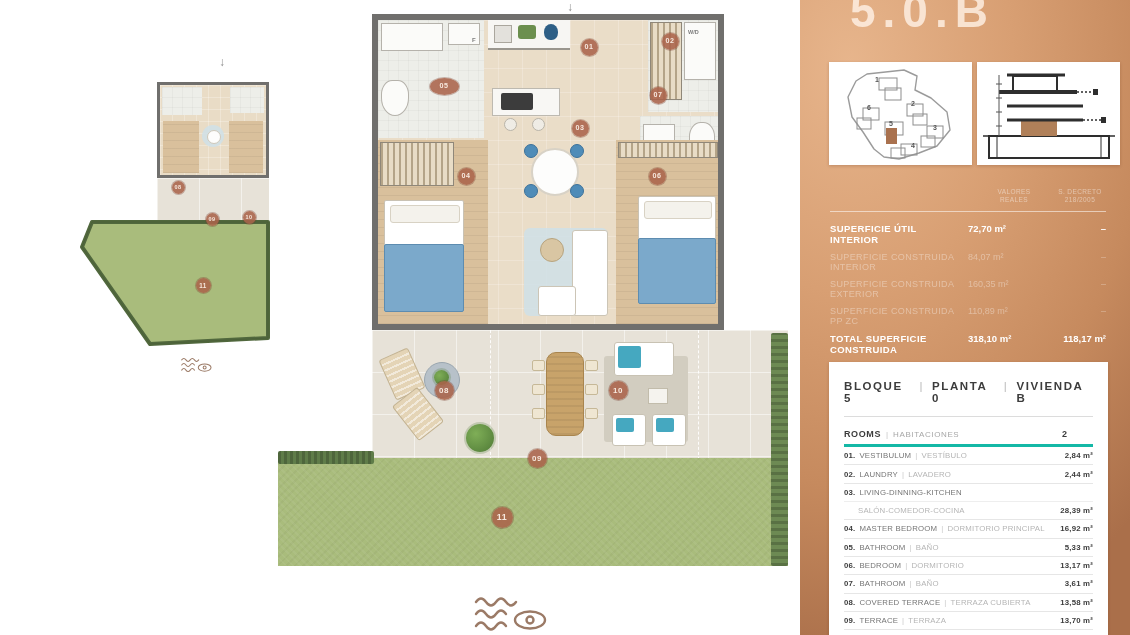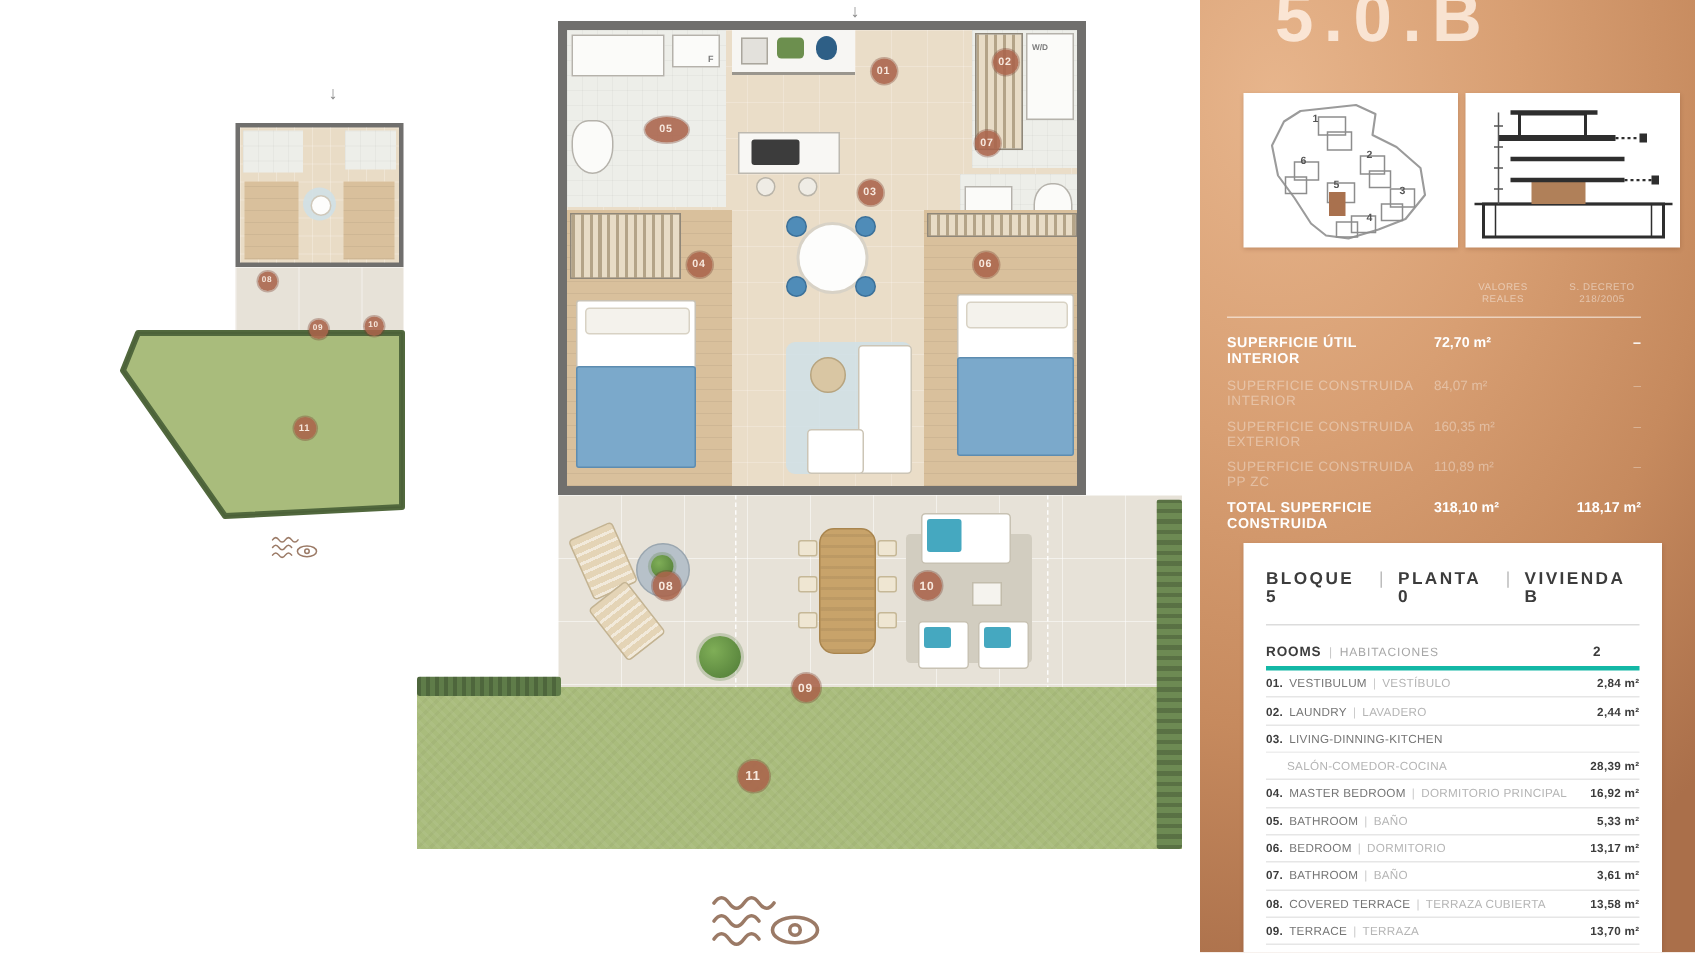--- a/index.html
+++ b/index.html
@@ -65,21 +65,21 @@
   
   .panel{position:absolute;left:800px;top:0;width:330px;height:635px;
     background:radial-gradient(130% 95% at 15% 10%,#e7b58c 0%,#d89f73 38%,#c68a5e 70%,#aa6f4a 100%);}
   .panel-title{position:absolute;left:50px;top:-16px;font-size:46px;font-weight:600;
     letter-spacing:7px;color:rgba(255,243,231,.8);}
   .card{position:absolute;top:62px;height:103px;background:#ffffff;box-shadow:0 1px 3px rgba(90,45,20,.25);}
   .card.site{left:29px;width:143px;}
   .card.section{left:177px;width:143px;}
   .site-block-num{position:absolute;font-size:7px;color:#555;font-weight:700;}
 
-  .surface{position:absolute;left:18px;width:276px;top:188px;color:#fff;}
+  .surface{position:absolute;left:30px;width:276px;top:188px;color:#fff;}
   .col-heads{display:flex;justify-content:flex-end;gap:14px;margin-bottom:6px;}
   .col-heads span{display:block;width:52px;font-size:6.5px;line-height:1.3;text-align:center;
     color:rgba(255,255,255,.45);text-transform:uppercase;letter-spacing:.4px;}
   .surface hr{border:none;border-top:1px solid rgba(255,255,255,.55);margin:0 0 8px 0;}
   .s-row{display:flex;align-items:baseline;padding:3.5px 0;}
   .s-row .lbl{flex:1;font-size:9.5px;font-weight:700;letter-spacing:.4px;}
   .s-row .v1{width:72px;text-align:left;font-size:9.5px;font-weight:700;}
   .s-row .v2{width:66px;text-align:right;font-size:9.5px;font-weight:700;}
   .s-row.faint{color:rgba(255,255,255,.36);}
   .s-row.faint .lbl,.s-row.faint .v1,.s-row.faint .v2{font-weight:400;font-size:9px;}

